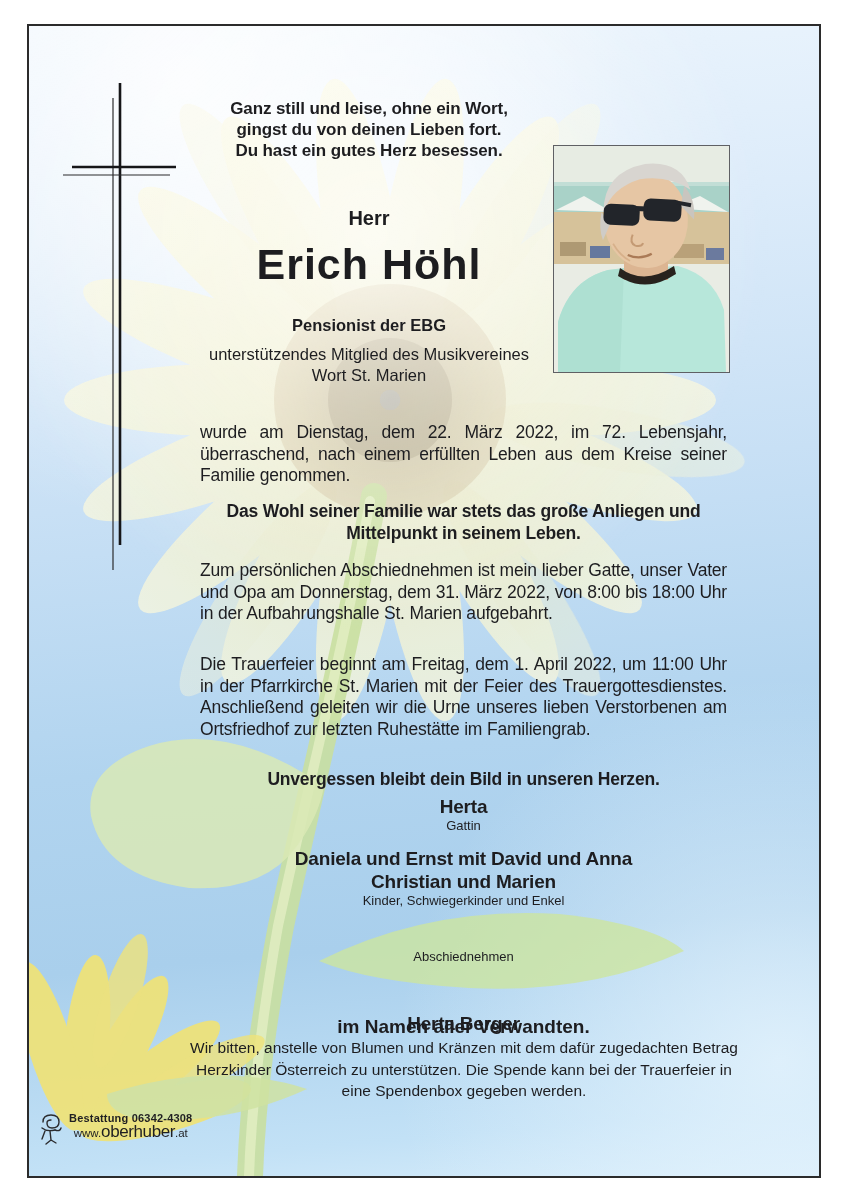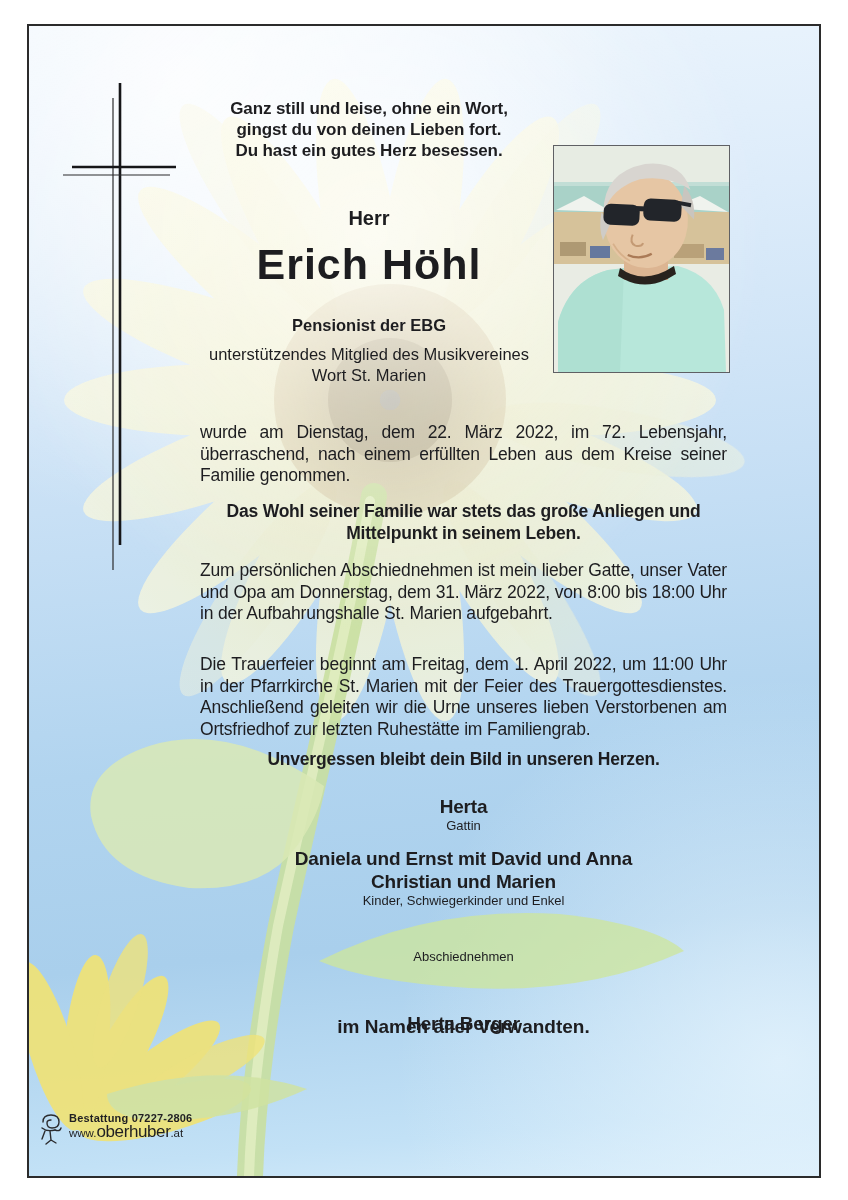--- a/index.html
+++ b/index.html
@@ -36,39 +36,39 @@
   .verse{left:140px;top:72px;width:400px;font-size:17px;line-height:21px;font-weight:600;letter-spacing:-0.1px;}
   .salutation{left:140px;top:181px;width:400px;font-size:20px;font-weight:600;}
   .deceased-name{left:90px;top:212px;width:500px;font-size:43px;line-height:52px;font-weight:700;letter-spacing:1px;}
   .title1{left:140px;top:290px;width:400px;font-size:16.5px;font-weight:600;}
   .title2{left:90px;top:318px;width:500px;font-size:16.5px;line-height:21px;font-weight:500;}
   .body{left:171px;width:527px;font-size:17.5px;line-height:21.5px;letter-spacing:-0.2px;}
   .p1{top:396px;}
   .hl{top:475px;font-weight:700;}
   .p2{top:534px;}
   .p3{top:600px;margin-top:28px;}
-  .remember{top:723px;font-weight:700;}
+  .remember{top:743px;font-weight:700;}
   .nm{left:171px;width:527px;}
   .names{font-size:19px;font-weight:700;letter-spacing:-0.2px;}
   .relation{font-size:13px;font-weight:500;}
   .m1{top:770px;} .m1r{top:792px;}
   .m2a{top:822px;} .m2b{top:845px;} .m2r{top:867px;}
   .m3{top:951px;margin-top:36px;} .m3r{top:923px;}
   .closing{top:960px;font-size:19px;font-weight:700;margin-top:30px;}
   .donation{left:150px;top:1011px;width:570px;font-size:15.5px;line-height:21.5px;font-weight:500;}
   .photo{
     left:524px;top:119px;width:177px;height:228px;
     border:1px solid #5f6064; box-sizing:border-box;
     z-index:4; background:#e9ece4; overflow:hidden;
   }
   .logo{left:8px;top:1086px;width:230px;height:48px;z-index:5;}
   .logo-row{display:flex;align-items:flex-start;}
   .logo-text{margin-left:4px;line-height:13px;}
   .logo-l1{font-size:11px;font-weight:700;letter-spacing:0.2px;color:#1f1f22;}
-  .logo-l2{white-space:nowrap;color:#1f1f22;}
+  .logo-l2{white-space:nowrap;color:#1f1f22;text-align:center;}
   .logo-www{font-size:11.5px;font-weight:500;}
   .logo-domain{font-size:17px;font-weight:500;letter-spacing:-0.4px;}
   .logo-tld{font-size:11.5px;font-weight:500;}
 </style>
 </head>
 <body>
 
 <div class="page">
   <div class="card">
 
@@ -216,32 +216,37 @@
 
     <div class="txt nm names center m2a">Daniela und Ernst mit David und Anna</div>
     <div class="txt nm names center m2b">Christian und Marien</div>
     <div class="txt nm relation center m2r">Kinder, Schwiegerkinder und Enkel</div>
 
     <div class="txt nm names center m3">Herta Berger</div>
     <div class="txt nm relation center m3r">Abschiednehmen</div>
 
     <div class="txt nm center closing">im Namen aller Verwandten.</div>
 
+    <div class="txt donation center">
+      <div>Wir bitten, anstelle von Blumen und Kränzen mit dem dafür zugedachten Betrag</div>
+      <div>Herzkinder Österreich zu unterstützen. Die Spende kann bei der Trauerfeier in</div>
+      <div>eine Spendenbox gegeben werden.</div>
+    </div>
 
     <div class="txt logo">
       <div class="logo-row">
         <svg width="28" height="34" viewBox="0 0 28 34" aria-hidden="true">
           <g fill="none" stroke="#2b2b2e" stroke-width="1.4" stroke-linecap="round">
             <path d="M 6 10 Q 6 3 14 3 Q 22 3 22 10 Q 22 16 15 16 Q 10 16 10 11 Q 10 8 14 8"></path>
             <path d="M 5 16 Q 10 20 18 18"></path>
             <path d="M 8 19 L 5 27 M 13 19 L 14 28 M 14 28 L 9 32 M 14 28 L 19 31"></path>
             <path d="M 18 18 Q 23 20 24 16"></path>
           </g>
         </svg>
         <div class="logo-text">
-          <div class="logo-l1">Bestattung 07227-2806</div>
+          <div class="logo-l1">Bestattung 06342-4308</div>
           <div class="logo-l2"><span class="logo-www">www.</span><span class="logo-domain">oberhuber</span><span class="logo-tld">.at</span></div>
         </div>
       </div>
     </div>
 
   </div>
 </div>
 
 </body></html>

